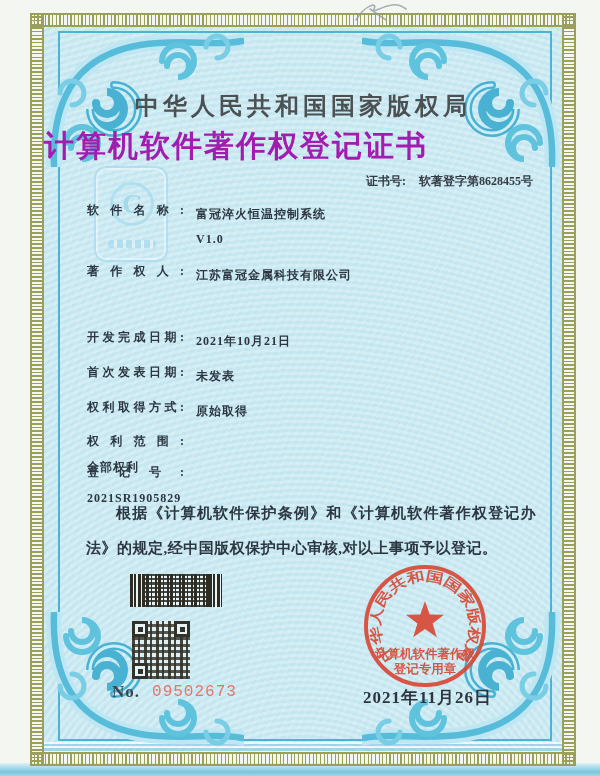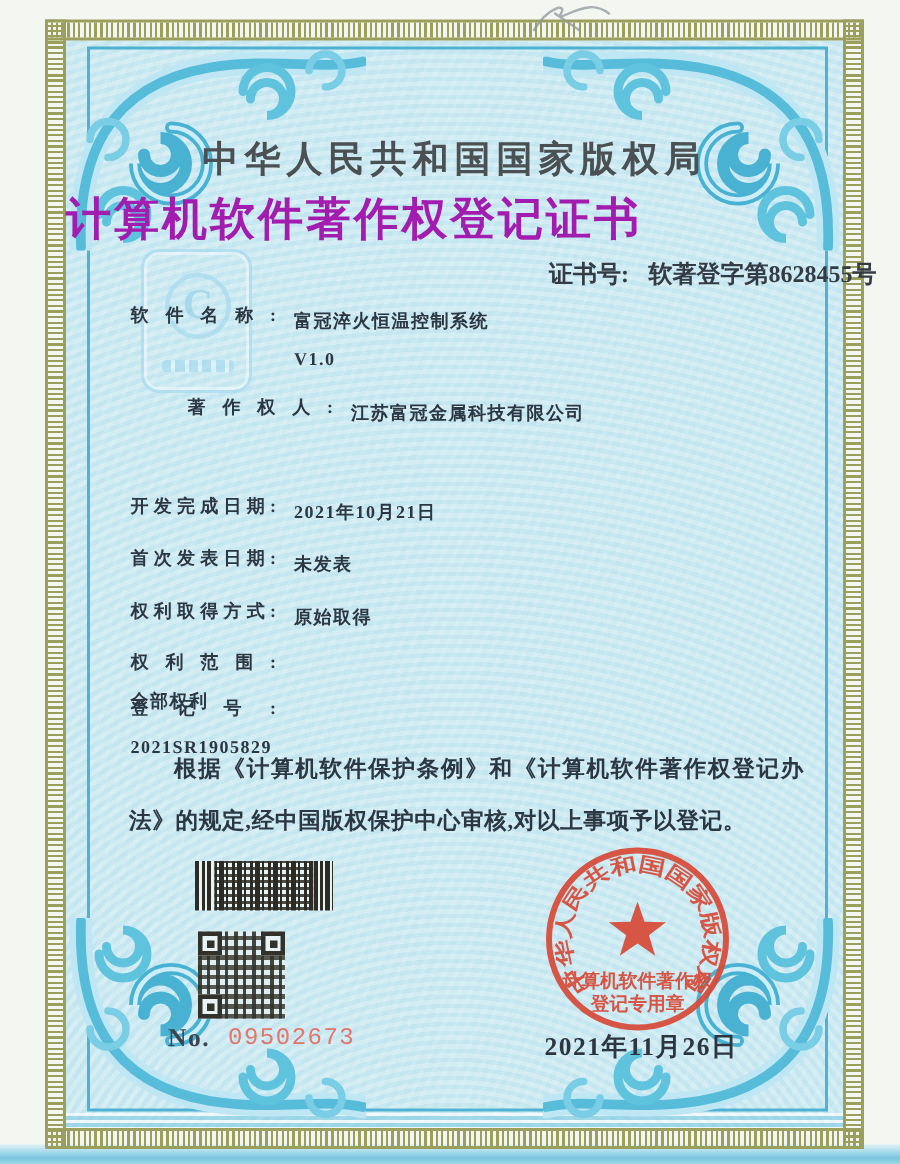--- a/index.html
+++ b/index.html
@@ -57,28 +57,28 @@
     color:rgba(150,210,232,.95); font-size:28px; font-weight:bold; text-align:center; line-height:38px; }
   .watermark .wm-bar { position:absolute; left:12px; bottom:12px; width:48px; height:8px;
     background:repeating-linear-gradient(90deg, rgba(165,218,238,.9) 0 6px, rgba(255,255,255,.4) 6px 9px); border-radius:3px; }
 
   
   .t { position:absolute; z-index:6; color:#2b3742; }
   .authority { left:44px; top:90px; width:518px; text-align:center;
     font-size:24px; font-weight:700; letter-spacing:4px; color:#4b5053; }
   .cert-title { left:44px; top:126px; width:598px; text-align:left;
     font-size:30px; font-weight:700; letter-spacing:2px; color:#a21caf; }
-  .cert-no { left:366px; top:173px; font-size:16px; font-weight:700; display:flex; gap:13px; color:#333b44; }
+  .cert-no { left:366px; top:173px; font-size:12px; font-weight:700; display:flex; gap:13px; color:#333b44; }
 
   .row { display:flex; align-items:flex-start; font-size:12px; font-weight:700; }
   .row .label { width:97px; display:inline-block; text-align:justify; height:22px; overflow:hidden;
     margin-right:12px; flex:none; }
   .row .label::after { content:""; display:inline-block; width:100%; height:0; }
   .row .value { letter-spacing:1px; line-height:25px; }
-  .r1 { left:87px; top:202px; } .r2 { left:87px; top:263px;margin-left:38px; }
+  .r1 { left:87px; top:202px; } .r2 { left:87px; top:263px; }
   .r3 { left:87px; top:329px; } .r4 { left:87px; top:364px; }
   .r5 { left:87px; top:399px; } .r6 { left:87px; top:433px;flex-direction:column; }
   .r7 { left:87px; top:464px;flex-direction:column; }
 
   .statement { left:86px; top:496px; width:450px; font-size:15px; font-weight:700;
     line-height:35px; letter-spacing:.5px; text-align:justify; text-indent:2em; color:#2b3742; }
 
   
   .barcode { position:absolute; left:130px; top:574px; width:92px; height:33px; z-index:6; display:flex; }
   .bc-guard { width:13px; height:100%;

